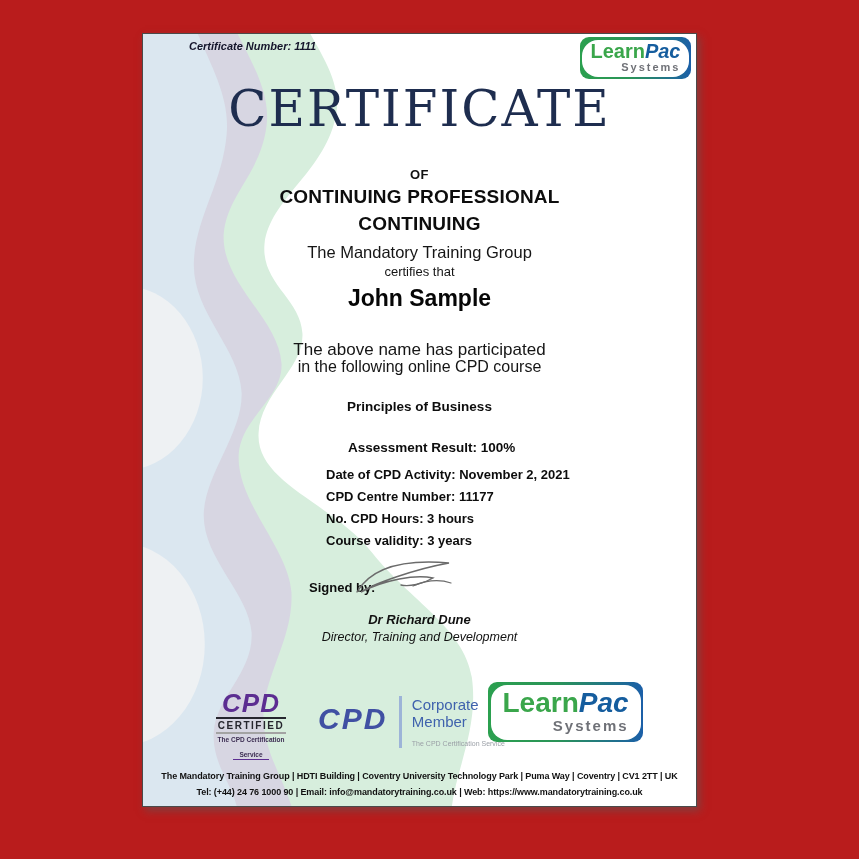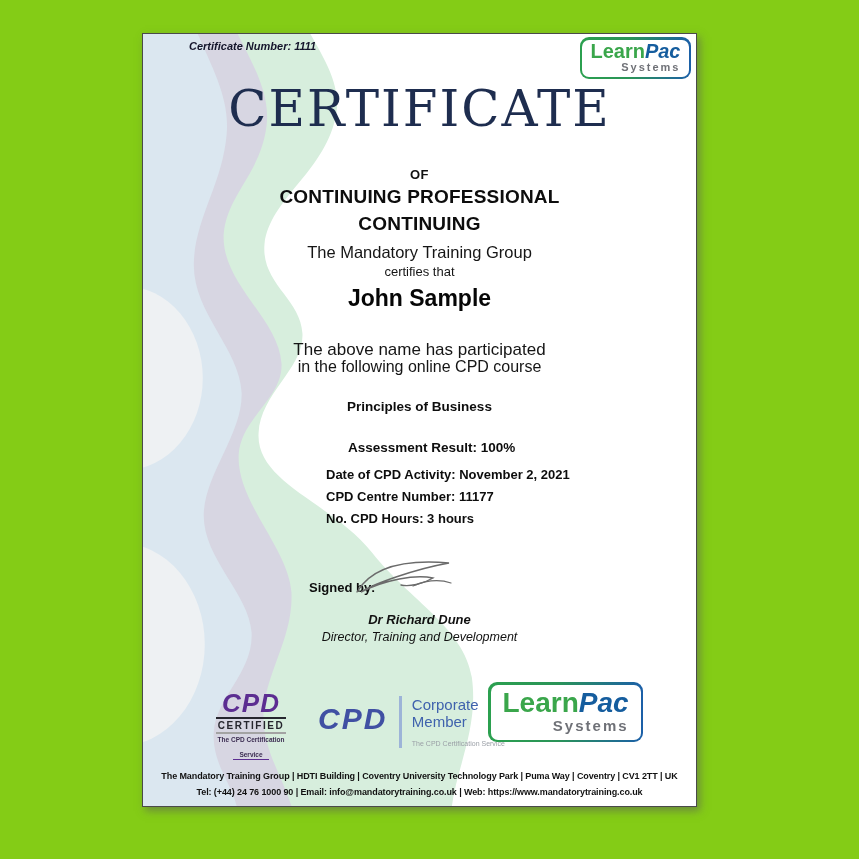--- a/index.html
+++ b/index.html
@@ -1,17 +1,17 @@
 <!DOCTYPE html>
 <html><head>
 <meta charset="utf-8">
 <style>
   * { margin:0; padding:0; box-sizing:border-box; }
   html,body { width:859px; height:859px; background:#ffffff; font-family:"Liberation Sans", sans-serif; }
-  .canvas { position:relative; width:859px; height:859px; background:#84cc16; overflow:hidden; }
+  .canvas { position:relative; width:859px; height:859px; background:#b91c1c; overflow:hidden; }
 
   .page {
     position:absolute; left:142px; top:33px; width:555px; height:774px;
     background:#ffffff; border:1px solid #4a4a4a;
     box-shadow:3px 4px 8px rgba(90,90,90,.55);
     overflow:hidden;
   }
   .bg-waves { position:absolute; left:0; top:0; width:100%; height:100%; }
 
   .abs { position:absolute; }
@@ -39,21 +39,21 @@
   .details div { font-size:13px; font-weight:bold; color:#0d0d0d; line-height:16px; margin-bottom:6px; }
 
   .signed-by { left:166px; top:546px; font-size:13px; font-weight:bold; color:#0d0d0d; }
   .signature { left:210px; top:520px; width:104px; height:46px; }
 
   .sig-name { top:578px; font-size:13px; font-style:italic; font-weight:600; color:#111; }
   .sig-title { top:596px; font-size:12.5px; font-style:italic; font-weight:500; color:#111; }
 
   
   .lp-border { background:linear-gradient(90deg,#2ba04f 0%,#2a9458 45%,#1b5fa8 100%); border-radius:9px; padding:2.5px; display:inline-block; }
-  .lp-inner { background:#fff; border-radius:7px; padding:1px 8px 4px 8px; }
+  .lp-inner { background:#fff; border-radius:16px; padding:1px 8px 4px 8px; }
   .lp-row { white-space:nowrap; line-height:1.05; }
   .lp-learn { color:#3aa64b; font-weight:600; }
   .lp-pac { color:#155d9e; font-weight:bold; font-style:italic; }
   .lp-systems { display:block; text-align:right; color:#6f7177; font-weight:bold; letter-spacing:2px; line-height:1; }
   .lp-top { top:3px; right:5px; }
   .lp-top .lp-row { font-size:20px; }
   .lp-top .lp-systems { font-size:11px; }
   .lp-bottom { left:345px; top:648px; }
   .lp-bottom .lp-inner { padding:3px 12px 7px 12px; }
   .lp-bottom .lp-row { font-size:28px; }
@@ -118,20 +118,21 @@
     <div class="abs ctr part1">The above name has participated</div>
     <div class="abs ctr part2">in the following online CPD course</div>
 
     <div class="abs ctr course">Principles of Business</div>
     <div class="abs assessment">Assessment Result: 100%</div>
 
     <div class="abs details">
       <div>Date of CPD Activity: November 2, 2021</div>
       <div>CPD Centre Number: 11177</div>
       <div>No. CPD Hours: 3 hours</div>
+      <div>Course validity: 3 years</div>
     </div>
 
     <div class="abs signed-by">Signed by:</div>
     <svg class="abs signature" viewBox="0 0 104 46" aria-hidden="true">
       <path d="M4,38 C18,14 50,5 96,9 C62,15 20,30 8,38 C32,26 62,20 80,24 C70,30 56,33 48,31" fill="none" stroke="#6b6b6b" stroke-width="1.4" stroke-linecap="round"></path>
       <path d="M60,32 C74,26 86,25 98,29" fill="none" stroke="#6b6b6b" stroke-width="1.2" stroke-linecap="round"></path>
     </svg>
 
     <div class="abs ctr sig-name">Dr Richard Dune</div>
     <div class="abs ctr sig-title">Director, Training and Development</div>

